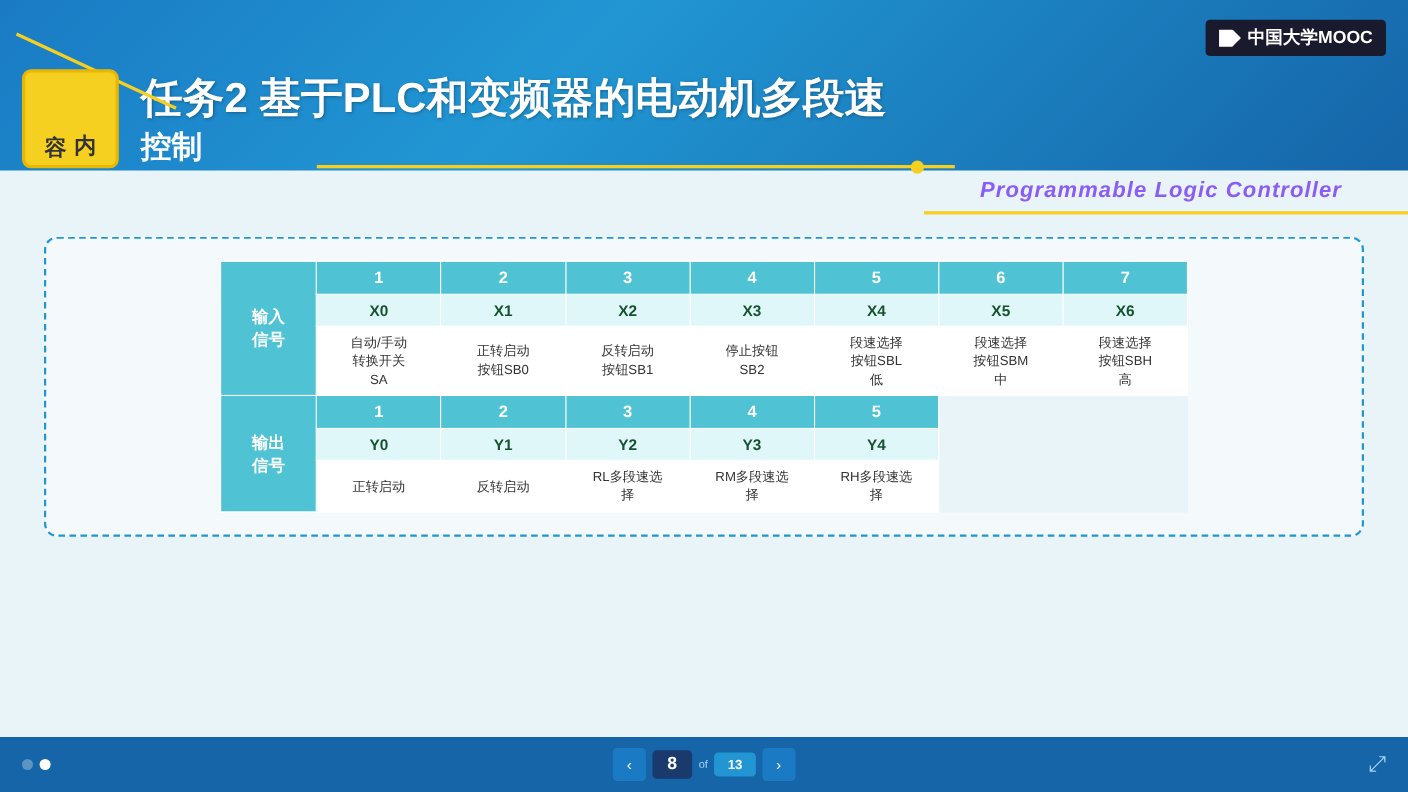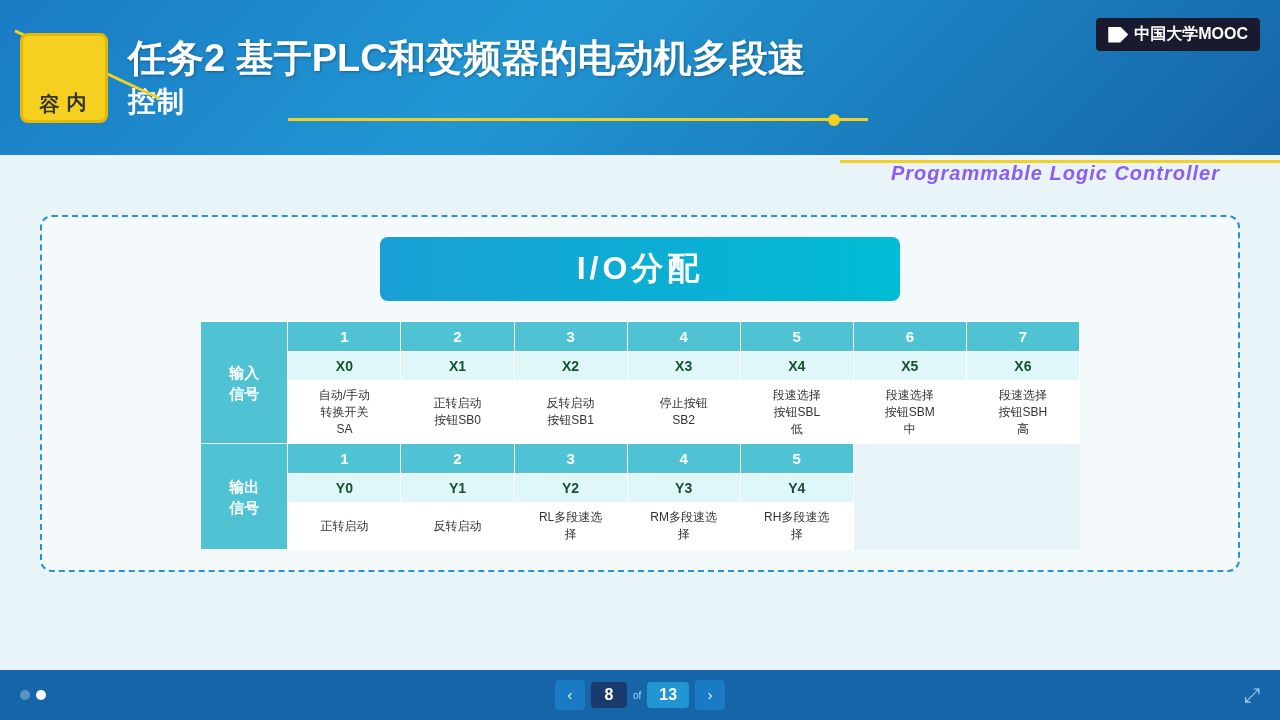--- a/index.html
+++ b/index.html
@@ -12,22 +12,22 @@
       position: relative;
     }
 
     
     .header {
       background: linear-gradient(135deg, #1a7bc4 0%, #2196d3 40%, #1565a8 100%);
       width: 100%;
       height: 155px;
       position: relative;
       display: flex;
-      align-items: center;
-      padding: 22px 20px;
+      align-items: flex-end;
+      padding: 2px 20px;
     }
 
     .neironng-badge {
       background: #f5d020;
       border: 3px solid #e8b800;
       border-radius: 8px;
       padding: 10px 14px;
       font-size: 20px;
       font-weight: bold;
       color: #333;
@@ -258,21 +258,21 @@
     .page-of {
       color: #aad4f5;
       font-size: 10px;
     }
 
     .page-total {
       background: #2196d3;
       color: #fff;
       padding: 4px 12px;
       border-radius: 4px;
-      font-size: 16px;
+      font-size: 12px;
       font-weight: bold;
       min-width: 36px;
       text-align: left;
     }
 
     .nav-expand {
       color: #aad4f5;
       font-size: 20px;
       cursor: pointer;
     }
@@ -341,21 +341,20 @@
   </div>
 
   <div class="header-plc-text">Programmable Logic Controller</div>
 
   <div style="position:absolute;left:0;bottom:55px;width:160px;height:3px;background:#f5d020;transform:rotate(25deg);transform-origin:right center;"></div>
 </div>
 
 <div class="main-content">
   <div class="table-container">
 
-    <div class="io-title-bar">I/O分配</div>
 
     <table class="io-table">
 
       <tbody>
         <tr>
           <td class="label-cell" rowspan="3">输入<br>信号</td>
           <td class="num-cell">1</td>
           <td class="num-cell">2</td>
           <td class="num-cell">3</td>
           <td class="num-cell">4</td>

